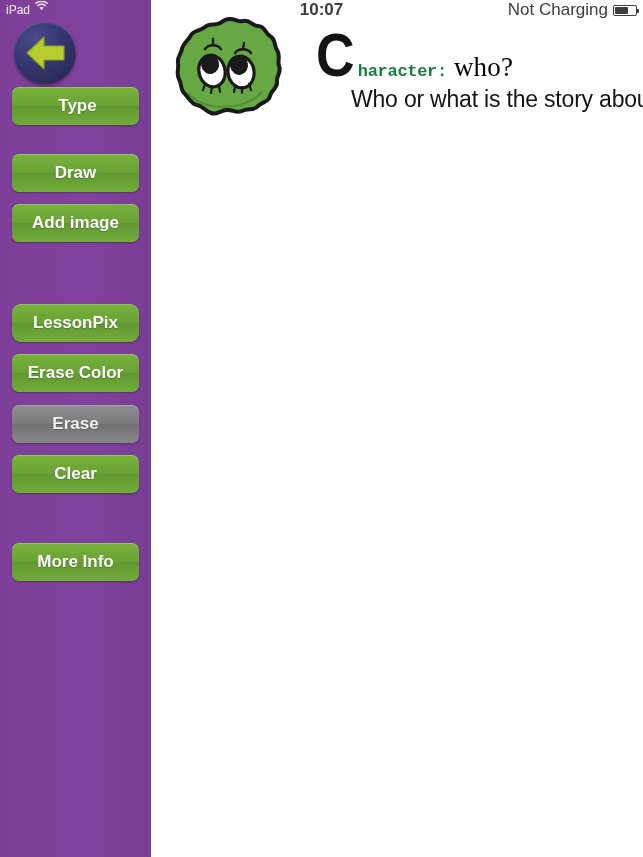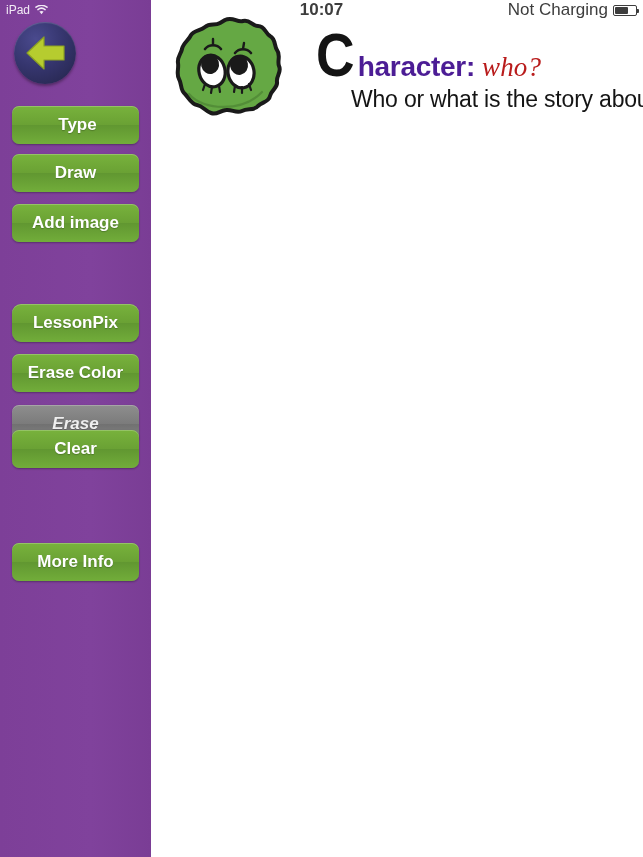--- a/index.html
+++ b/index.html
@@ -42,21 +42,20 @@
     width: 643px;
     height: 20px;
     z-index: 20;
     pointer-events: none;
   }
   .sb-left {
     position: absolute;
     left: 6px;
     top: 1px;
     display: flex;
-    align-items: center;
     gap: 5px;
     color: #f2eaf5;
     font-size: 12px;
     line-height: 18px;
   }
   .sb-center {
     position: absolute;
     left: 0;
     top: 1px;
     width: 643px;
@@ -141,21 +140,20 @@
     overflow: hidden;
     white-space: nowrap;
     padding: 0 2px;
   }
   .sb-btn.green {
     background: linear-gradient(to bottom, #78b23c 0%, #6aa134 50%, #619731 51%, #72ad3a 100%);
   }
   .sb-btn.gray {
     background: linear-gradient(to bottom, #8e8e8e 0%, #7b7b7b 50%, #717171 51%, #888888 100%);
     color: #efefef;
-    font-style: italic;
   }
   .sb-btn.navy {
     background: linear-gradient(to bottom, #474783 0%, #3c3c74 50%, #353568 51%, #43437c 100%);
   }
 
   
   #content {
     position: absolute;
     left: 151px;
     top: 0;
@@ -190,33 +188,32 @@
     font-size: 62px;
     font-weight: bold;
     color: #141414;
     line-height: 58px;
     letter-spacing: -1px;
     transform: scaleX(0.86);
     transform-origin: left bottom;
     display: inline-block;
   }
   .title-rest {
-    font-family: Liberation Sans, sans-serif;
-    font-size: 28px;
+    font-family: Liberation Mono, monospace;
+    font-size: 17px;
     font-weight: bold;
-    color: #4c1d95;
+    color: #15803d;
     letter-spacing: -0.3px;
     margin-left: -2px;
   }
   .title-italic {
     font-family: "Liberation Serif", serif;
     font-size: 27px;
-    font-style: italic;
     font-weight: normal;
-    color: #b91c1c;
+    color: #000000;
     margin-left: 7px;
     letter-spacing: 0.2px;
   }
   #subtitle {
     margin-top: 2px;
     margin-left: 35px;
     font-family: "Liberation Sans Narrow", "Liberation Sans", sans-serif;
     font-size: 23px;
     color: #141414;
     letter-spacing: -0.2px;
@@ -229,27 +226,27 @@
 <div id="app">
 
   <div id="sidebar">
 
     <div id="back-button">
       <svg width="62" height="62" viewBox="0 0 62 62">
         <polygon points="13,31 30,15 30,24 50,24 50,38 30,38 30,47" fill="#b6cc2f" stroke="#8ba023" stroke-width="1.2" stroke-linejoin="round"></polygon>
       </svg>
     </div>
 
-    <button class="sb-btn green" style="top:106px;padding-left:6px;">Type</button>
+    <button class="sb-btn green" style="top:87px;padding-left:6px;">Type</button>
     <button class="sb-btn green" style="top:204px;">Add image</button>
     <button class="sb-btn green" style="top:154px;">Draw</button>
     <button class="sb-btn green" style="top:304px;border-radius:9px;">LessonPix</button>
     <button class="sb-btn green" style="top:354px;">Erase Color</button>
     <button class="sb-btn gray" style="top:405px;">Erase</button>
-    <button class="sb-btn green" style="top:430px;">Clear</button>
+    <button class="sb-btn green" style="top:455px;">Clear</button>
     <button class="sb-btn green" style="top:543px;">More Info</button>
   </div>
 
   <div id="content">
 
     <div id="monster">
       <svg width="120" height="118" viewBox="0 0 120 118">
 
         <path d="M60 4
                  C 68 0 72 7 78 5

